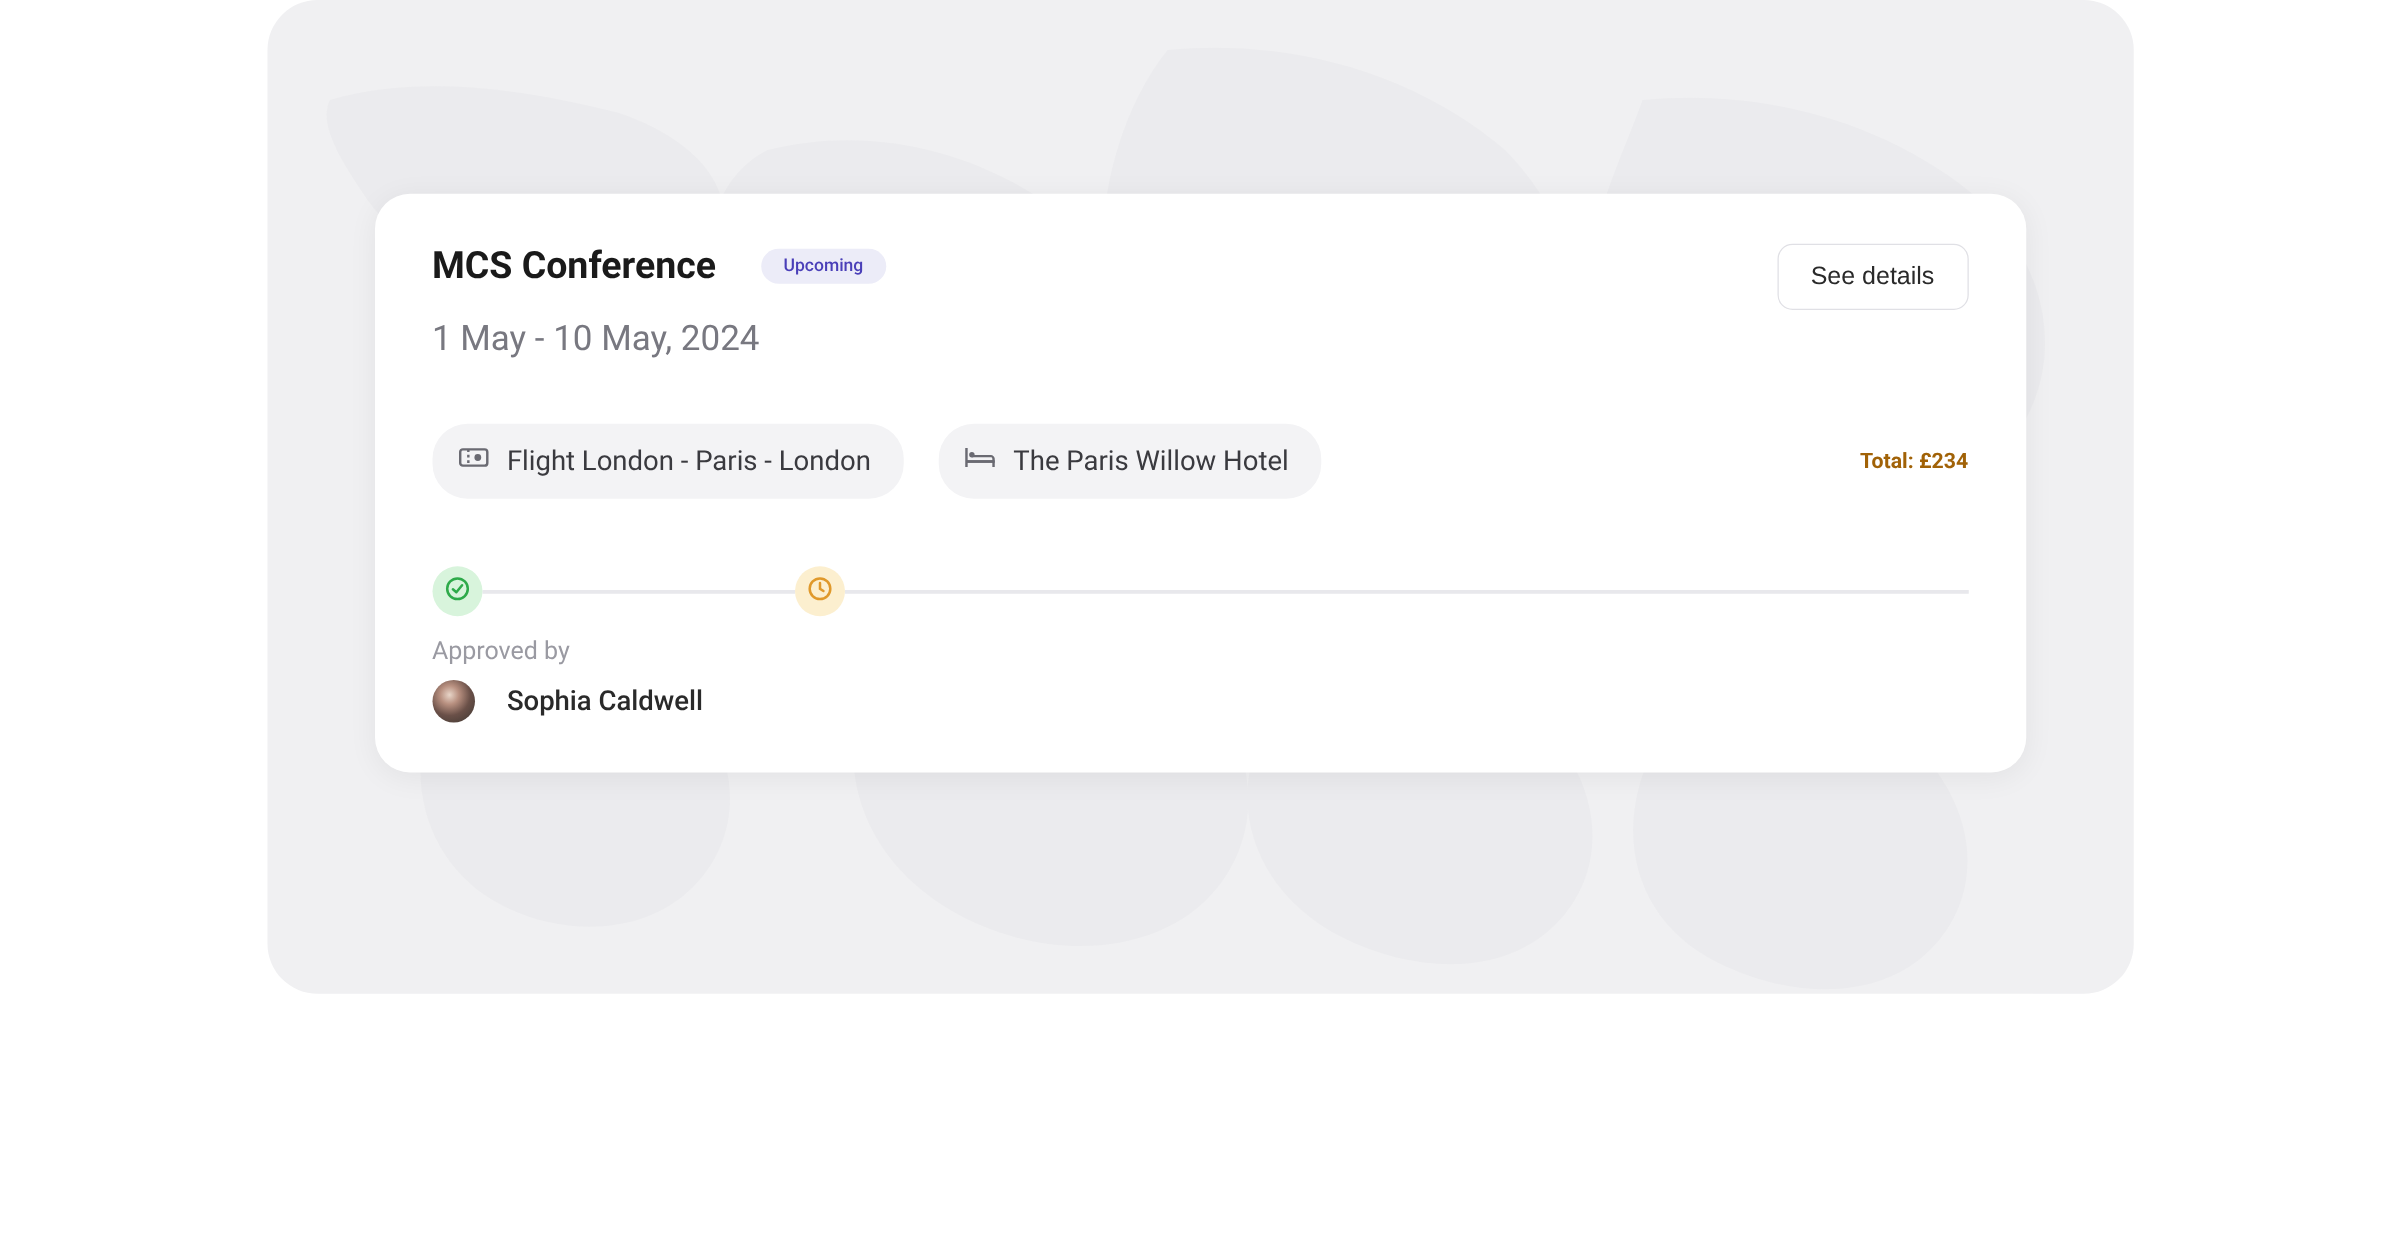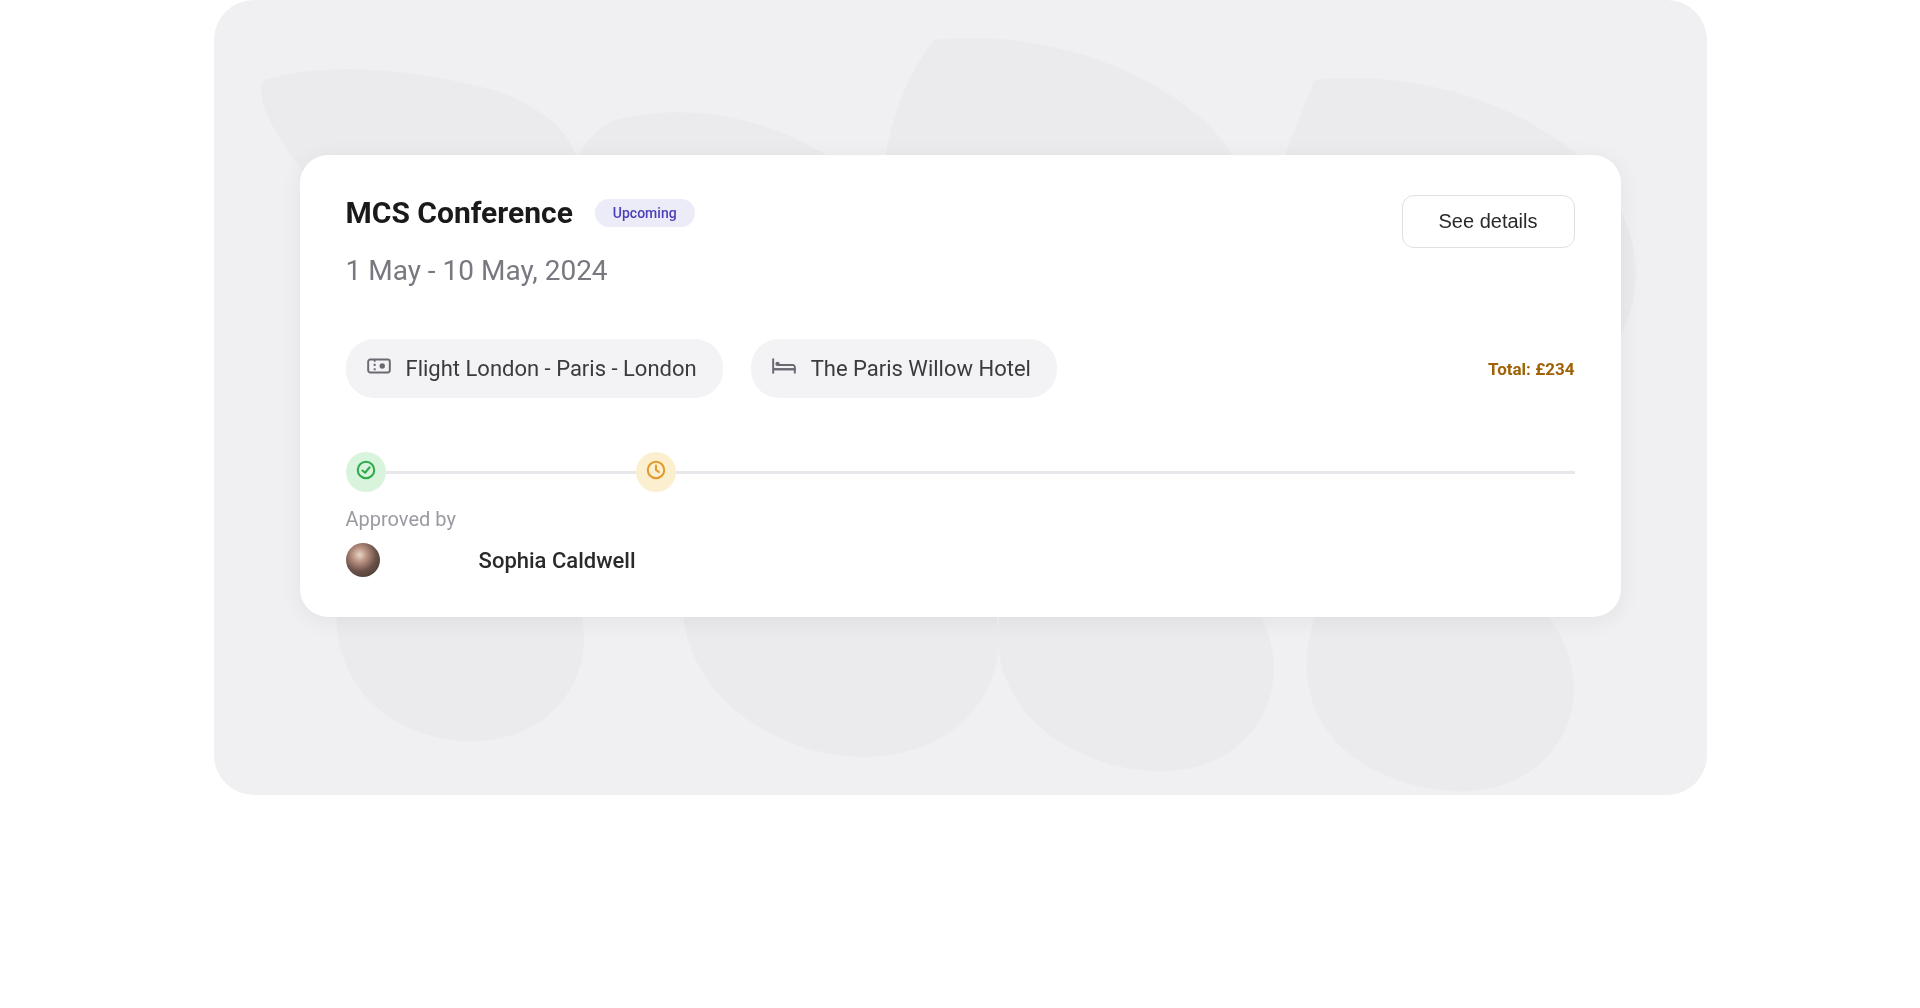--- a/index.html
+++ b/index.html
@@ -46,40 +46,40 @@
       width: 100%;
     }
     .card-header {
       display: flex;
       justify-content: space-between;
       align-items: flex-start;
     }
     .title-row {
       display: flex;
       align-items: center;
-      gap: 22px;
+      gap: 36px;
     }
     .trip-title {
       font-size: 30px;
       font-weight: 700;
       color: #1a1a1a;
     }
     .status-badge {
       background: #ECECF8;
       color: #4a3fb8;
       font-size: 14px;
       font-weight: 500;
       padding: 6px 18px;
       border-radius: 20px;
     }
     .see-details-btn {
       background: #fff;
       border: 1.5px solid #E0E0E5;
       border-radius: 12px;
-      padding: 14px 36px;
+      padding: 14px 26px;
       font-size: 20px;
       font-weight: 500;
       color: #2a2a2a;
       cursor: pointer;
     }
     .trip-dates {
       font-size: 28px;
       color: #787880;
       margin-top: 24px;
       font-weight: 400;
@@ -163,21 +163,20 @@
     }
     .approver-label {
       font-size: 20px;
       color: #9a9aa2;
       margin-bottom: 12px;
     }
     .approver-row {
       display: flex;
       align-items: center;
       gap: 26px;
-      justify-content: space-between;
     }
     .avatar {
       width: 34px;
       height: 34px;
       border-radius: 50%;
       display: inline-block;
       flex-shrink: 0;
     }
     .avatar.sophia {
       background: radial-gradient(circle at 40% 35%, #e8d5c8 0%, #b89080 25%, #6a5048 55%, #3a3530 100%);

